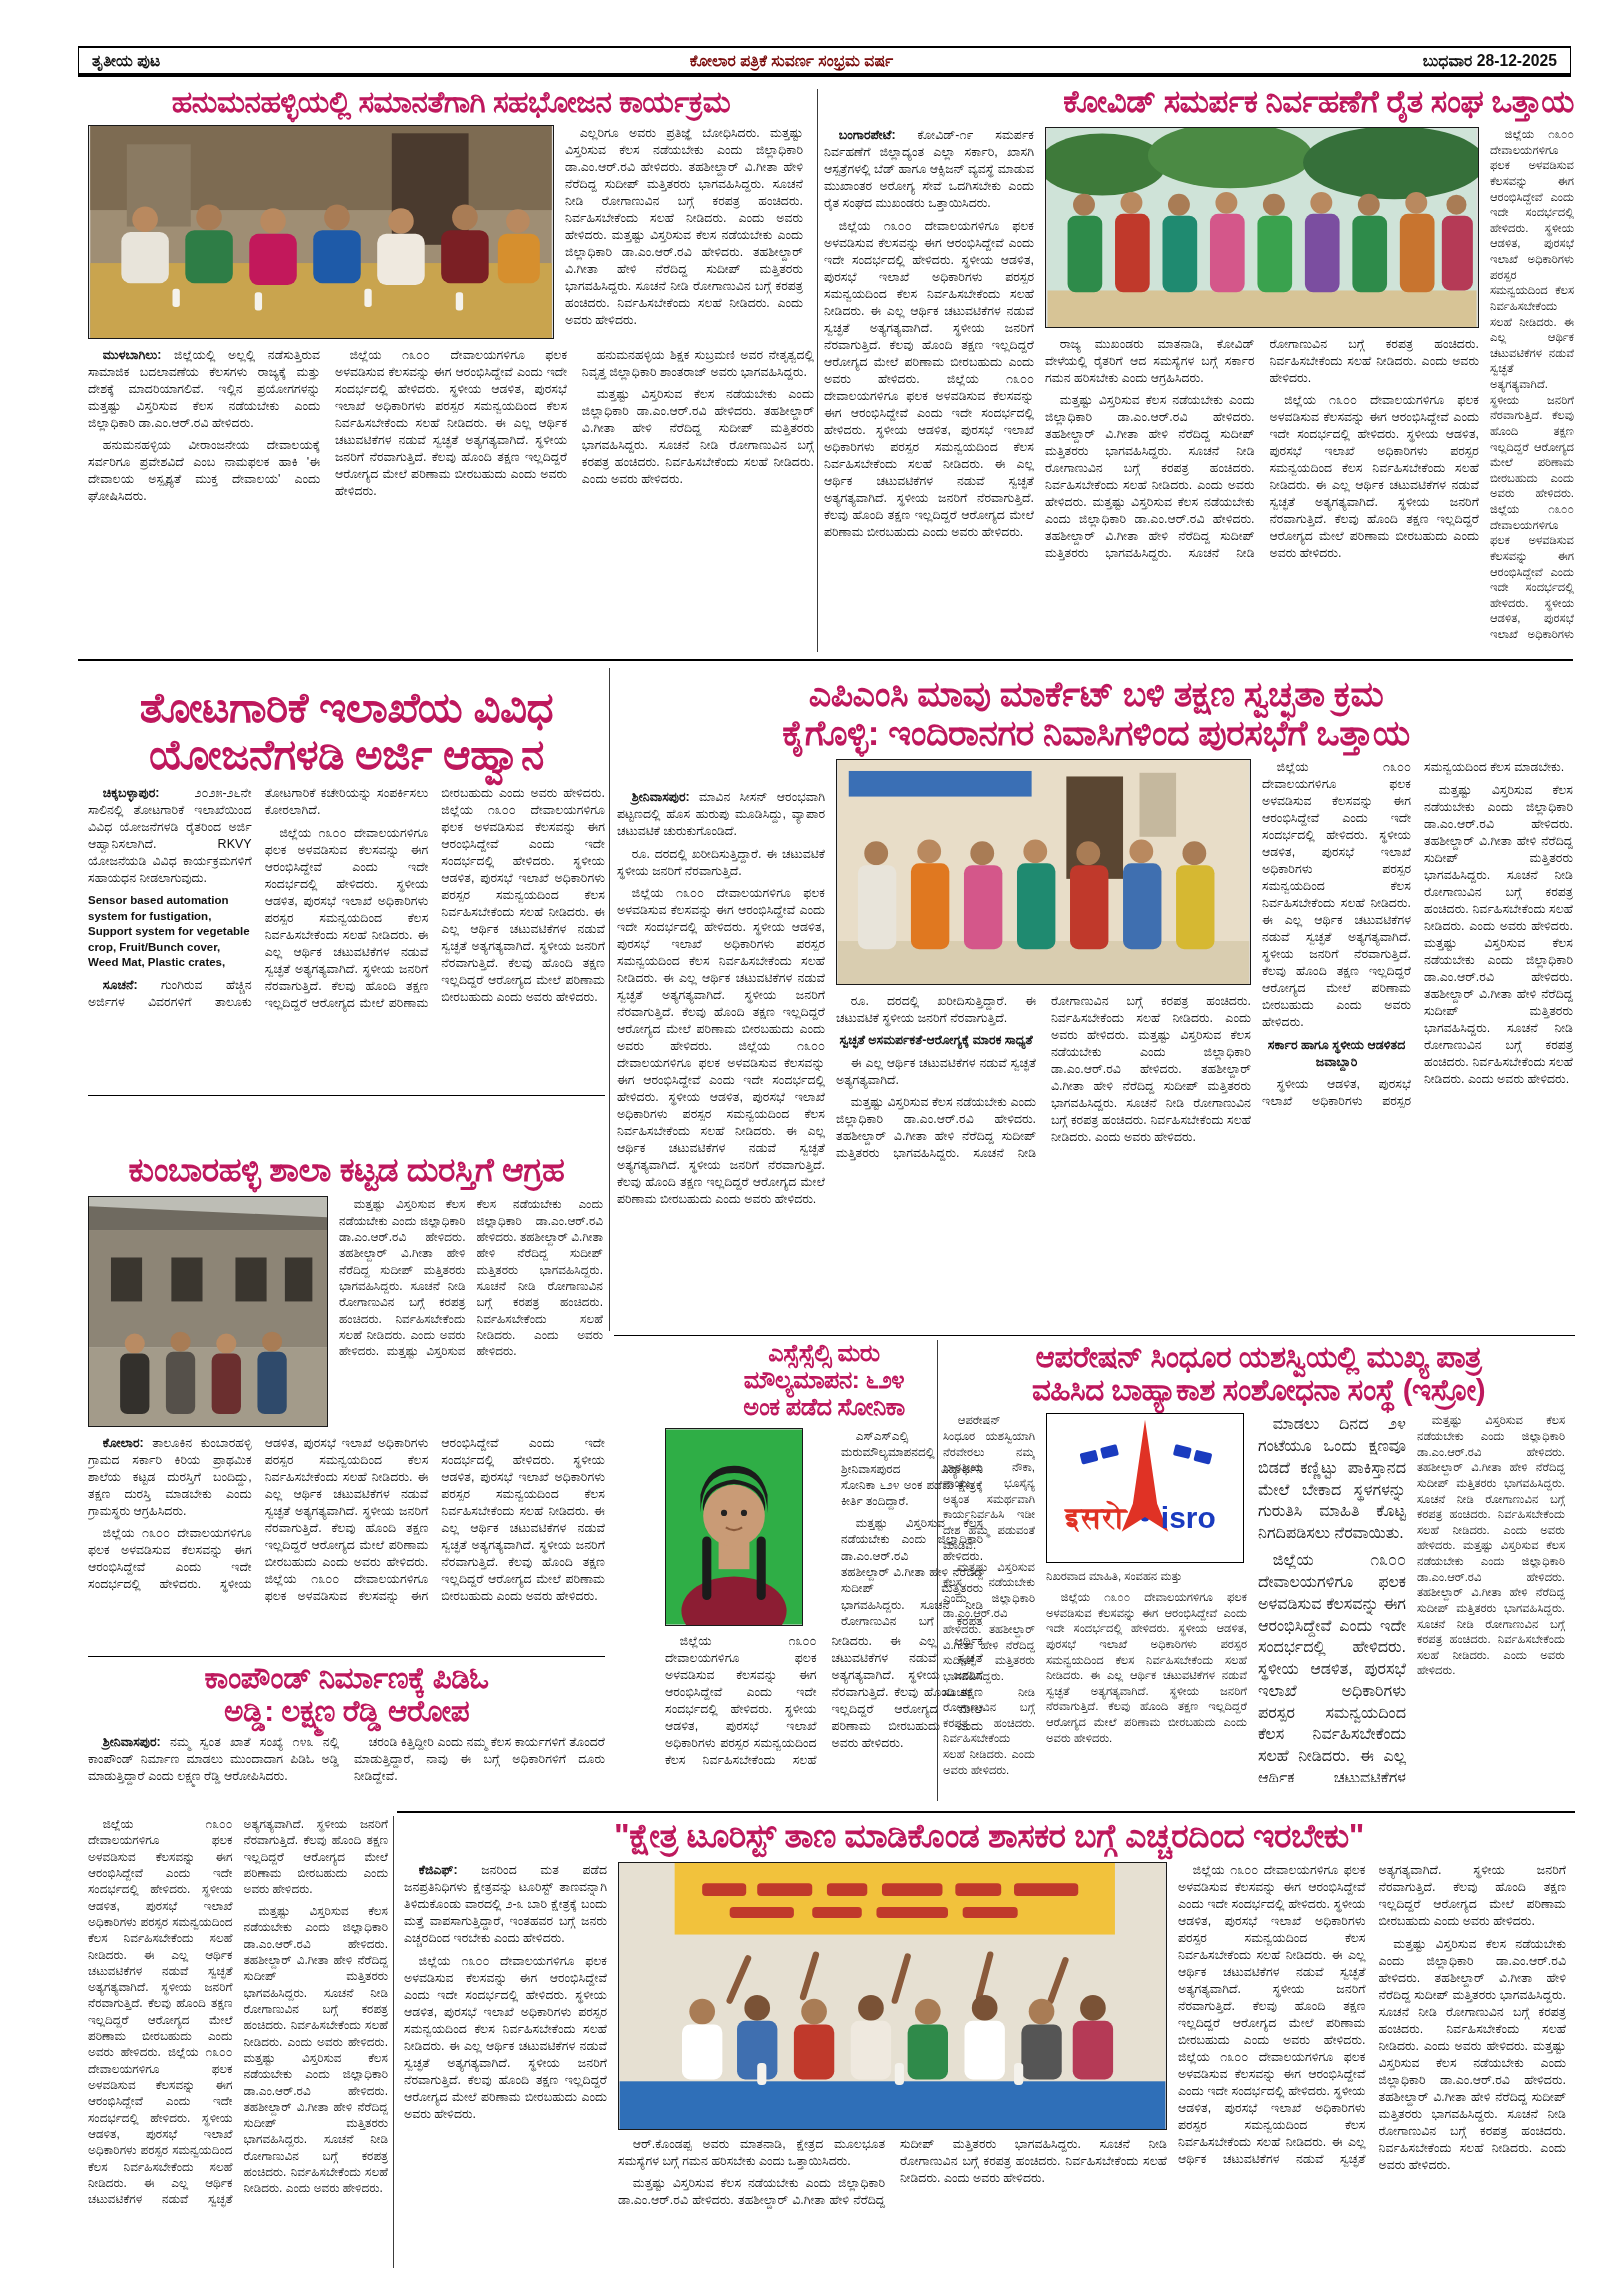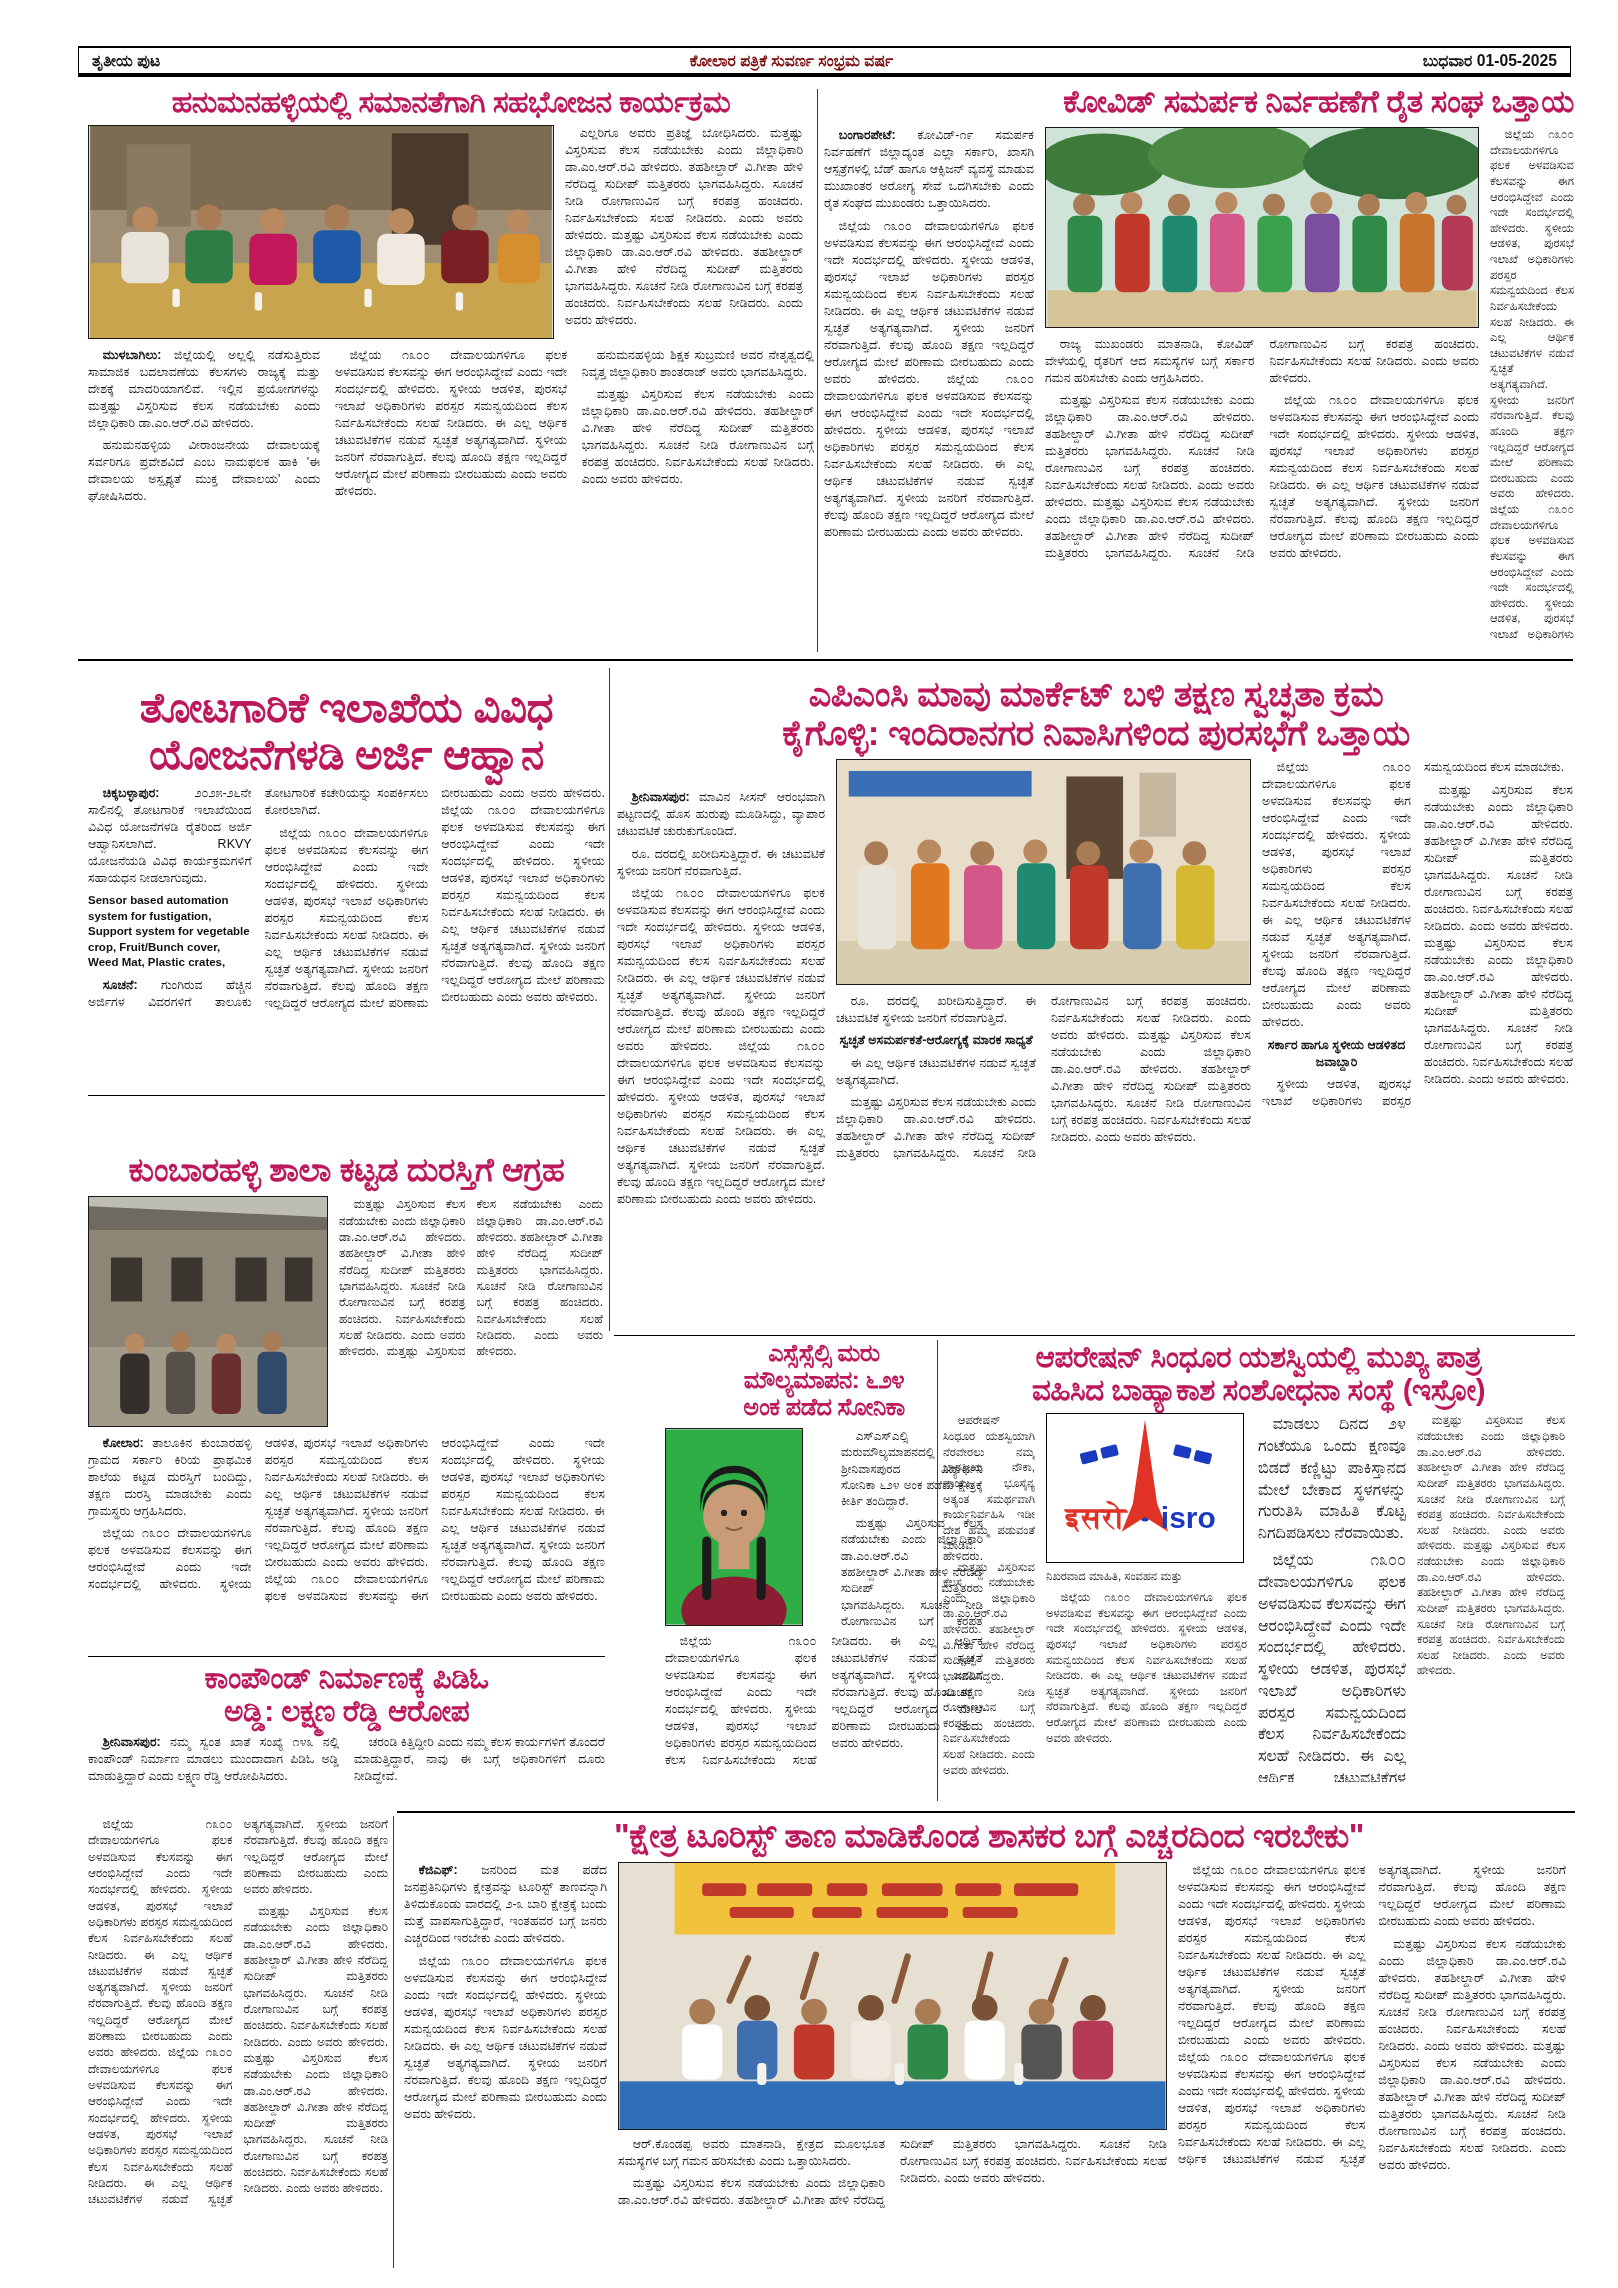--- a/index.html
+++ b/index.html
@@ -29,21 +29,21 @@
   .clip{overflow:hidden;}
 </style>
 </head>
 <body>
 
 <div class="page">
 
   <div class="masthead">
     <span class="lbl">ತೃತೀಯ ಪುಟ</span>
     <span class="banner">ಕೋಲಾರ ಪತ್ರಿಕೆ ಸುವರ್ಣ ಸಂಭ್ರಮ ವರ್ಷ</span>
-    <span class="lbl">ಬುಧವಾರ 01-05-2025</span>
+    <span class="lbl">ಬುಧವಾರ 28-12-2025</span>
   </div>
 
   <div class="art" style="left:88px;top:85px;width:726px;height:570px;">
     <h1 class="hl" style="font-size:29.5px;">ಹನುಮನಹಳ್ಳಿಯಲ್ಲಿ ಸಮಾನತೆಗಾಗಿ ಸಹಭೋಜನ ಕಾರ್ಯಕ್ರಮ</h1>
     <div class="row">
       <div class="photo" style="width:466px;height:214px;">
         <svg viewBox="0 0 505 232">
           <rect width="505" height="232" fill="#9f8e74"></rect>
           <rect width="505" height="92" fill="#7d6b52"></rect>
           <rect x="330" y="8" width="84" height="122" fill="#4a3a2e"></rect>

